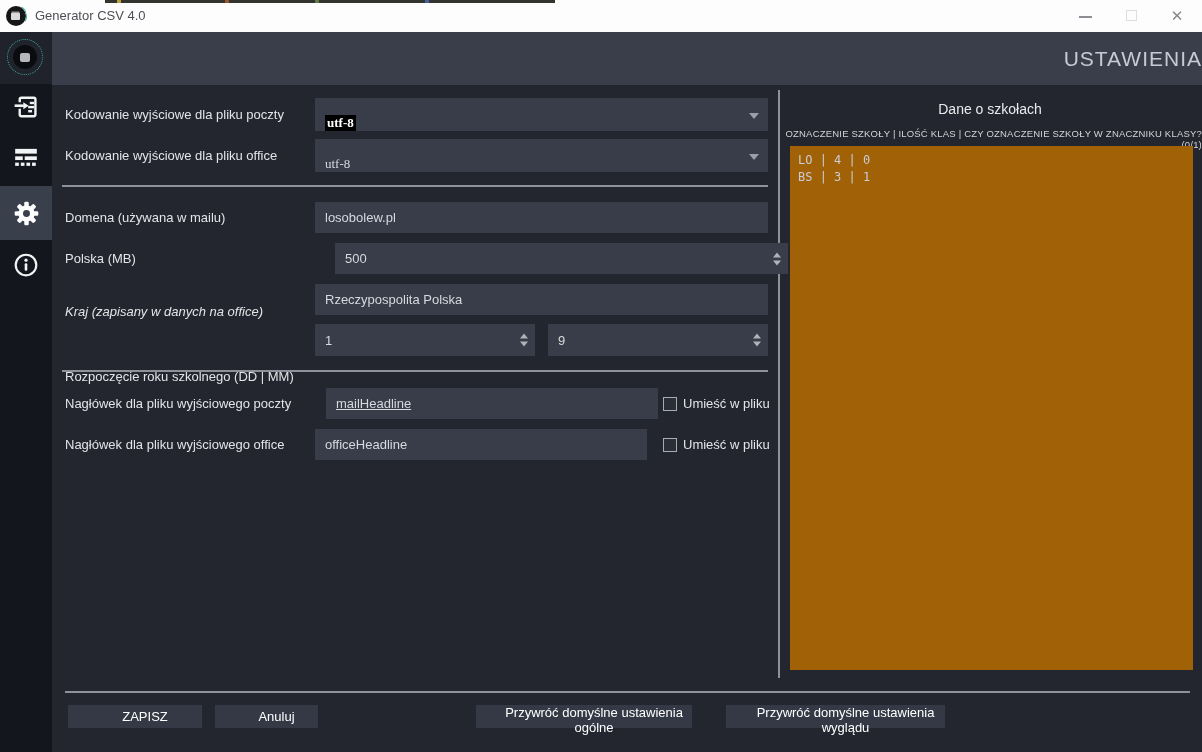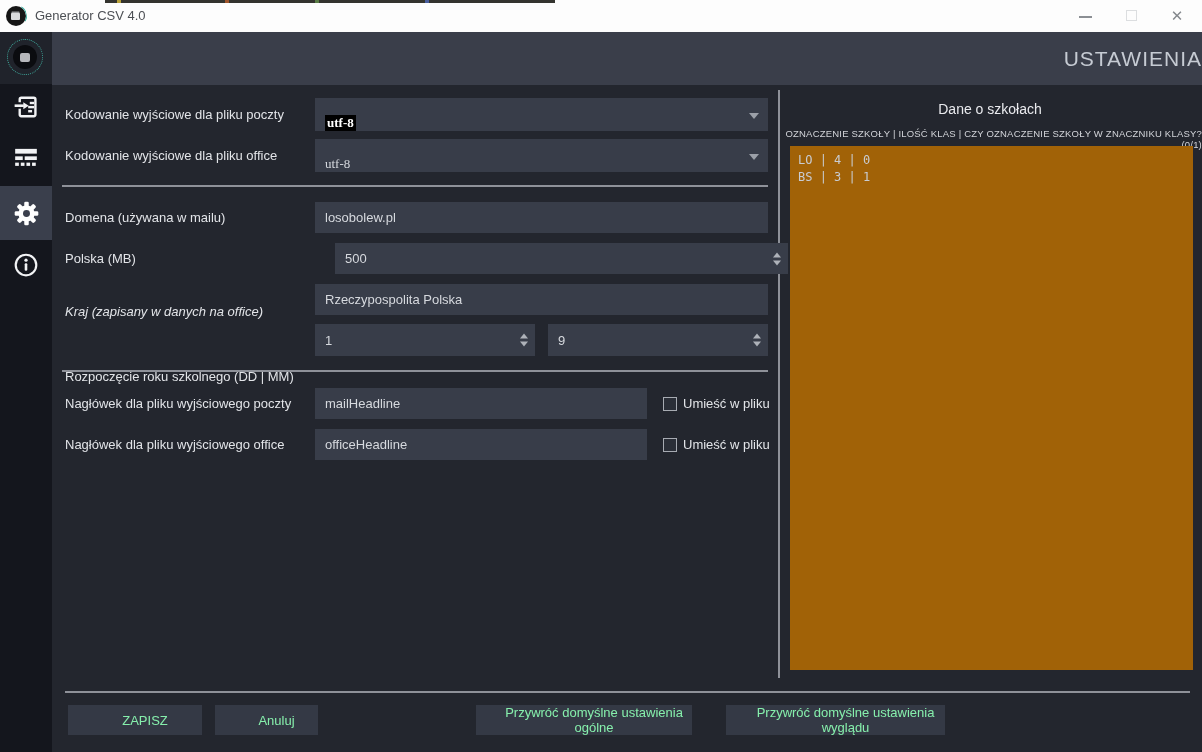--- a/index.html
+++ b/index.html
@@ -57,21 +57,21 @@
         background:#2a2e37; border:1px solid #a7abb2; cursor:pointer; }
   .cb-label { position:absolute; font-size:13px; color:#e2e4e8; white-space:nowrap; }
 
   
   .rp-title { position:absolute; left:778px; top:101px; width:424px; text-align:center; font-size:14px; color:#e9eaee; }
   .rp-sub { position:absolute; left:778px; top:128px; width:424px; text-align:right; font-size:9.5px; color:#d2d4d9; letter-spacing:.2px; }
   .rp-area { position:absolute; left:790px; top:146px; width:403px; height:524px; background:#a16207; border:none; resize:none;
              color:#c9ccd2; font-family:"DejaVu Sans Mono", monospace; font-size:12px; line-height:17px; padding:6px 8px; outline:none; }
 
   
-  .btn { position:absolute; top:705px; height:30px; background:#343945; border:none; color:#86efac;
+  .btn { position:absolute; top:705px; height:23px; background:#343945; border:none; color:#ffffff;
          font-size:13px; font-family:"Liberation Sans", sans-serif; cursor:pointer;padding-left:20px; }
   .btn-save { left:68px; width:134px; }
   .btn-cancel { left:215px; width:103px; }
   .btn-restore-gen { left:476px; width:216px; }
   .btn-restore-look { left:726px; width:219px; }
   .btn-presets { left:963px; width:225px; }
 </style>
 </head>
 <body>
 
@@ -198,21 +198,21 @@
       </span>
   </div>
   <div style="position:absolute;left:548px;top:324px;width:220px;height:32px;">
     <input class="field" style="left: 0px; top: 0px; width: 220px; height: 32px;" type="text" value="9">
     <span class="spin-arrows">
         <span class="spin-up"></span>
         <span class="spin-down"></span>
       </span>
   </div>
 
-  <input class="field" style="left: 315px; top: 388px; width: 332px; height: 31px;" type="text" value="mailHeadline">
+  <input class="field" style="left: 326px; top: 388px; width: 332px; height: 31px; text-decoration: underline;" type="text" value="mailHeadline">
   <input class="cb" style="left: 663px; top: 397px;" type="checkbox">
   <label class="cb-label" style="left:683px;top:396px;">Umieść w pliku</label>
 
   <input class="field" style="left: 315px; top: 429px; width: 332px; height: 31px;" type="text" value="officeHeadline">
   <input class="cb" style="left: 663px; top: 438px;" type="checkbox">
   <label class="cb-label" style="left:683px;top:437px;">Umieść w pliku</label>
 
   <div class="rp-title">Dane o szkołach</div>
   <div class="rp-sub">OZNACZENIE SZKOŁY | ILOŚĆ KLAS | CZY OZNACZENIE SZKOŁY W ZNACZNIKU KLASY? (0/1)</div>
   <textarea class="rp-area" spellcheck="false" style="">LO | 4 | 0

